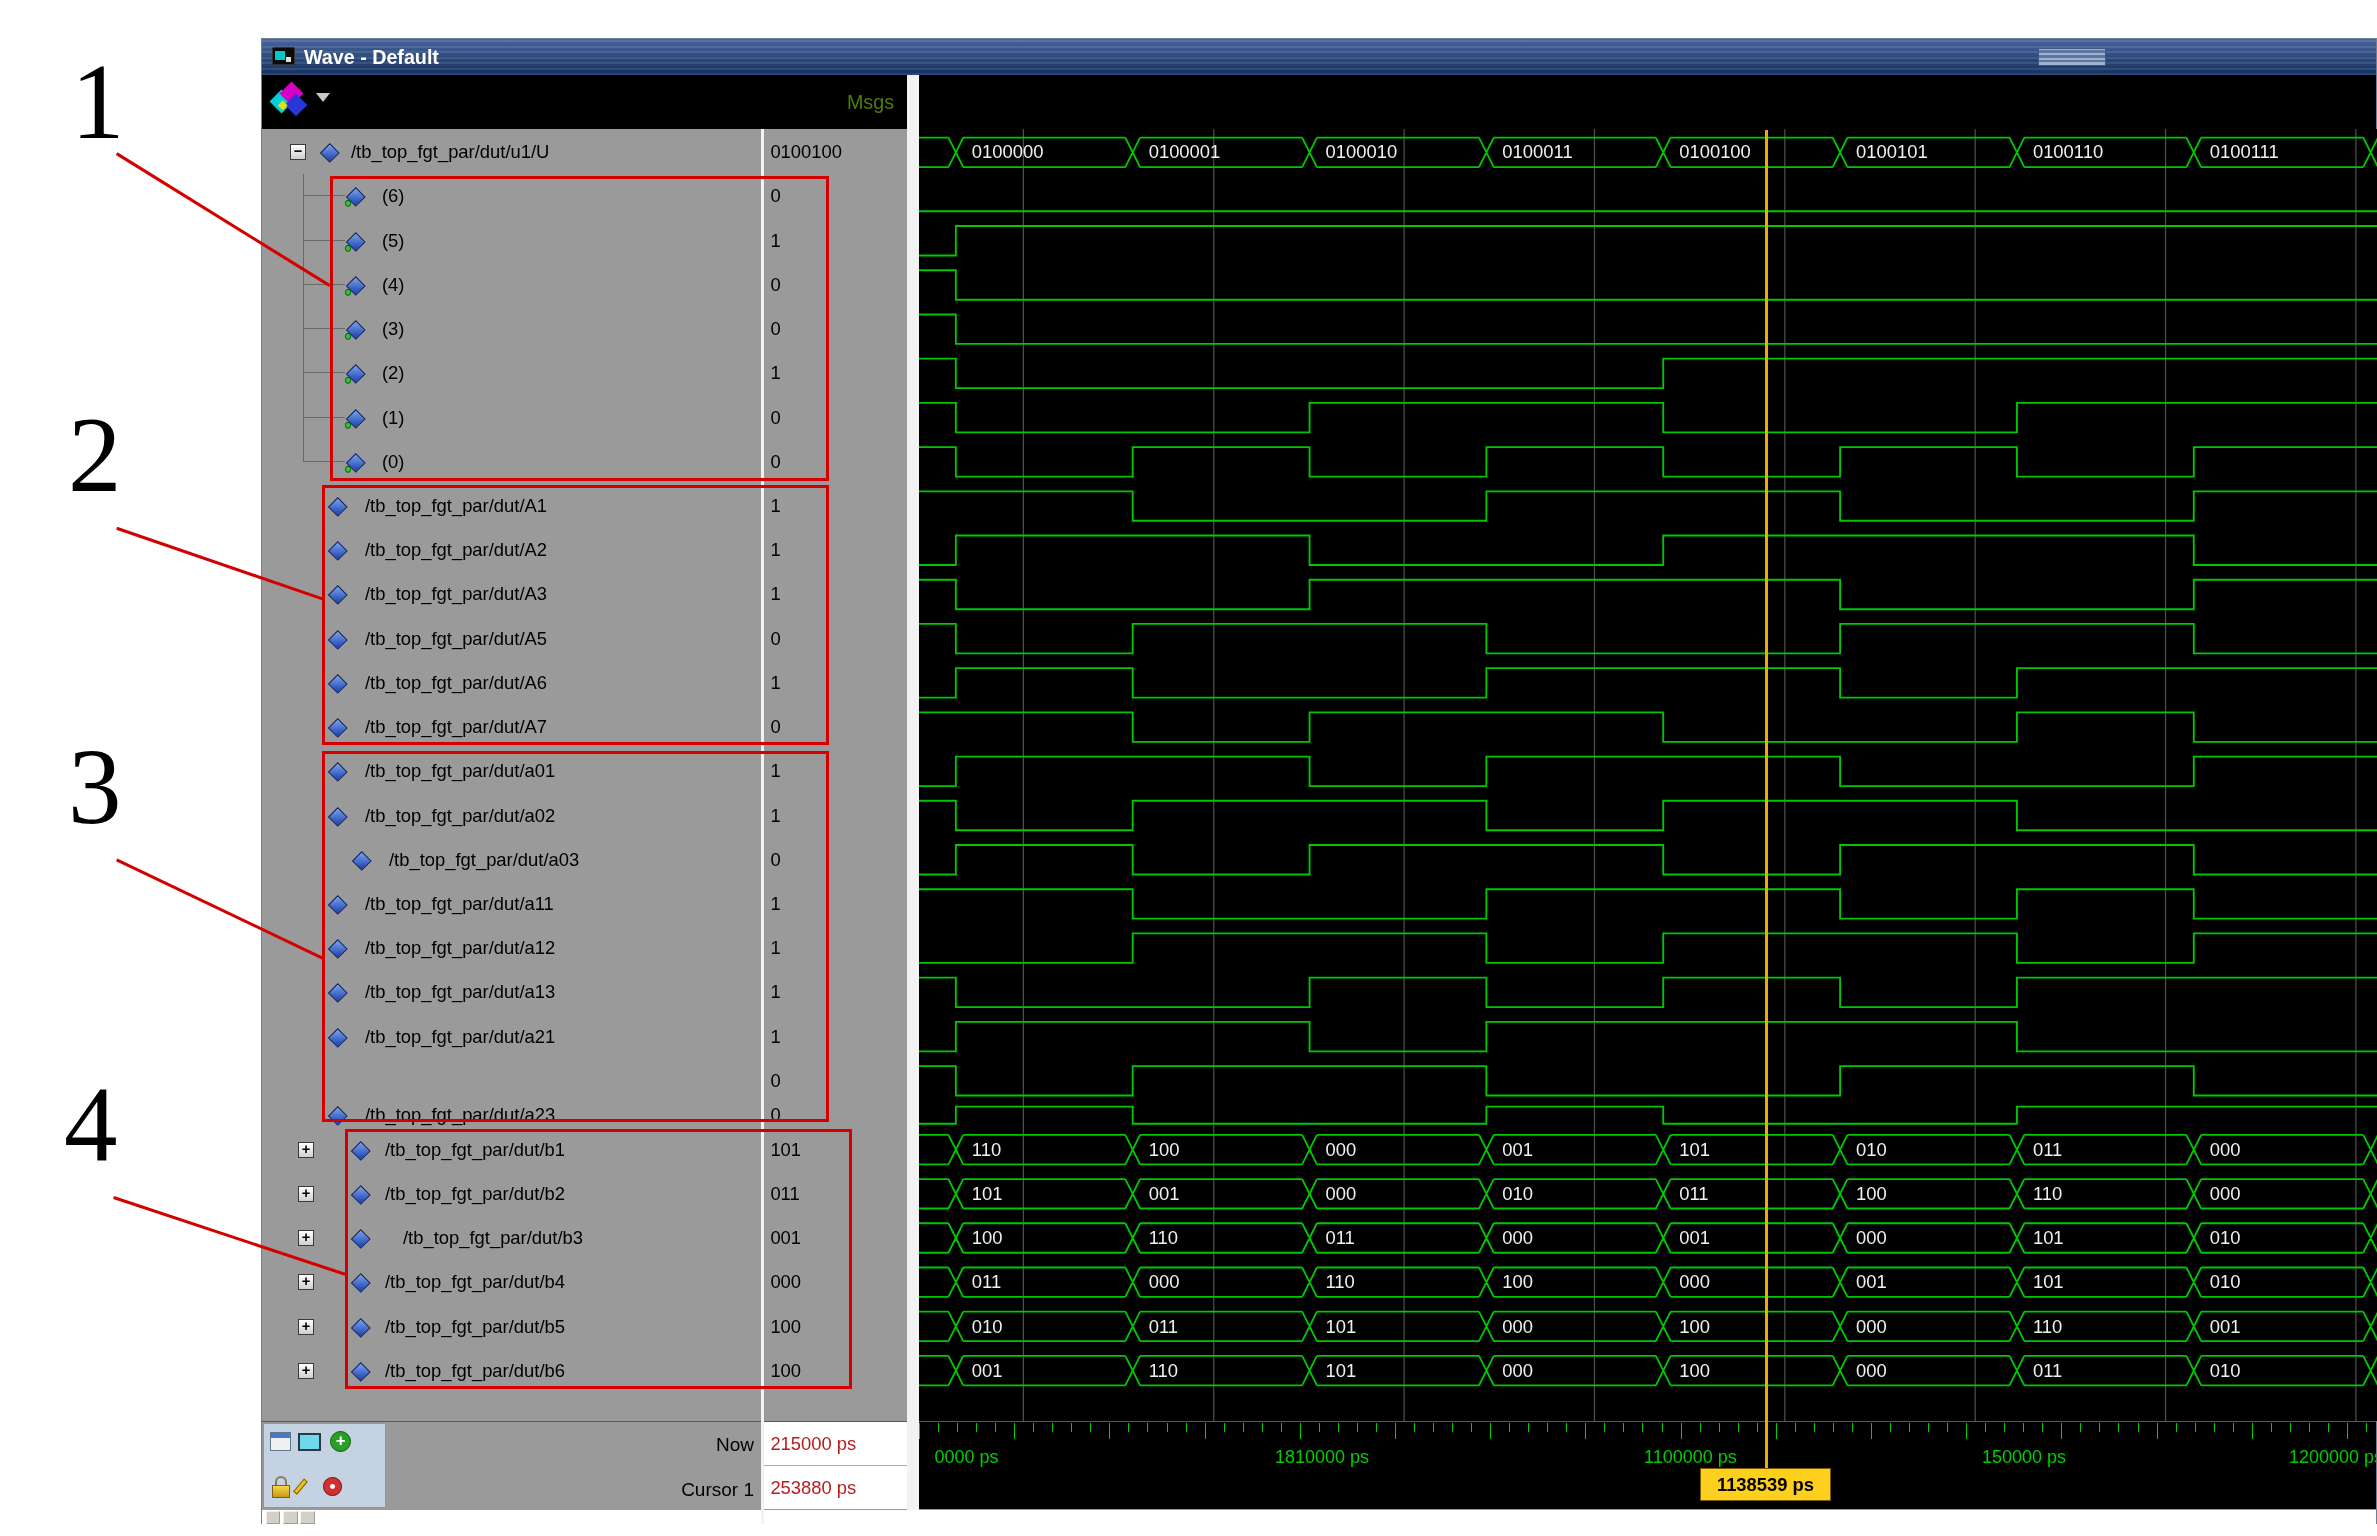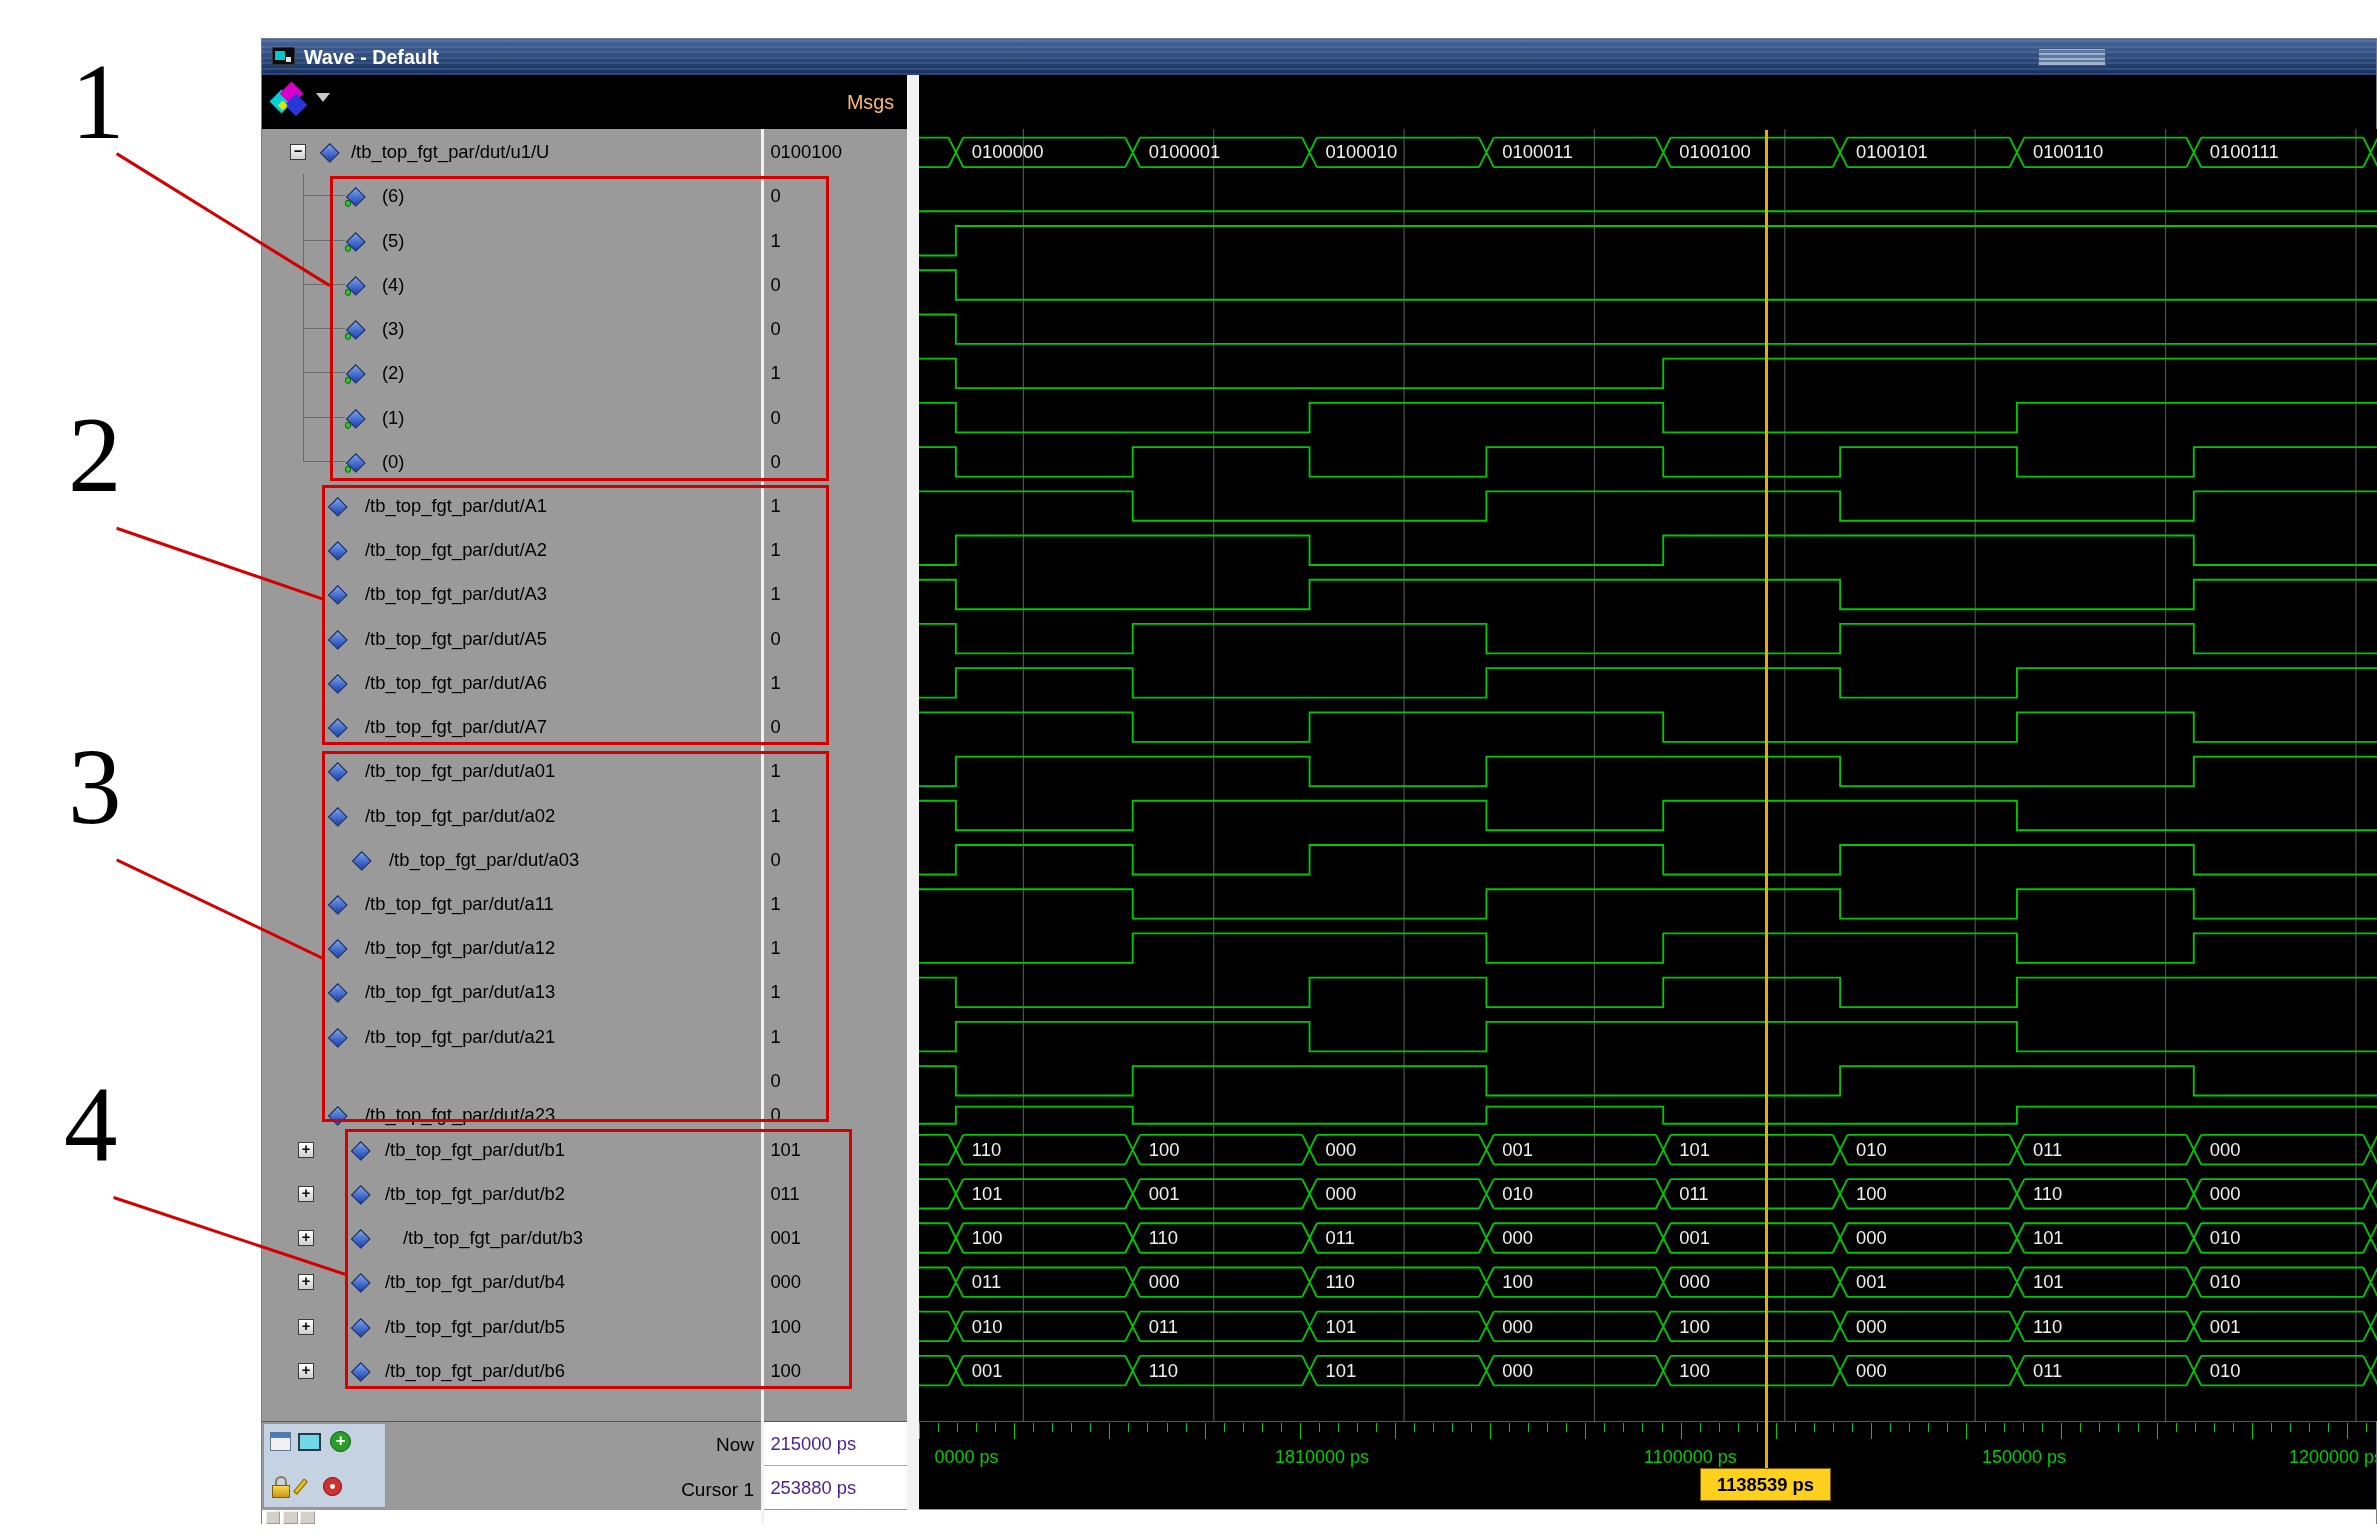--- a/index.html
+++ b/index.html
@@ -22,21 +22,21 @@
   #title-icon .dot{position:absolute;right:2.5px;bottom:2.5px;width:4.9px;height:4.9px;background:#e0e0e0}
   #title-text{position:absolute;left:42px;top:6.8px;font-size:19.7px;font-weight:600;color:#fff;white-space:nowrap}
   #title-grip{position:absolute;left:1776px;top:8.6px;width:68px;height:18.4px;
     background:repeating-linear-gradient(0deg,#9fb3cf 0 2.5px,#5d77a0 2.5px 4.9px);border:0.6px solid #3c5684}
 
   
   #hdr{position:absolute;left:0;top:36px;width:2114px;height:54px;background:#000}
   #sig-cluster-icon{position:absolute;left:9.8px;top:8.6px;width:37px;height:37px}
   .cshape{position:absolute;transform:rotate(45deg)}
   #arrow-dd{position:absolute;left:54px;top:18.4px;width:0;height:0;border-left:7.4px solid transparent;border-right:7.4px solid transparent;border-top:9.8px solid #c8c8c8}
-  #msgs-h{position:absolute;left:501px;top:16px;width:131px;text-align:right;font-size:19.7px;color:#fdba74}
+  #msgs-h{position:absolute;left:501px;top:16px;width:131px;text-align:right;font-size:19.7px;color:#4d7c0f}
 
   
   #names-rows{position:absolute;left:0;top:90px;width:499px;height:1292px;background:#9a9a9a;overflow:hidden}
   #values-rows{position:absolute;left:501px;top:90px;width:144px;height:1292px;background:#9a9a9a;overflow:hidden}
   #sep1{position:absolute;left:499px;top:90px;width:2.5px;height:1395px;background:#f2f2f2;z-index:5}
   #sep2{position:absolute;left:645px;top:36px;width:12.3px;height:1435px;background:#f2f2f2;z-index:5}
   #wave-panel{position:absolute;left:657px;top:90px;width:1459px;height:1292px;background:#000;overflow:hidden}
 
   .nrow{position:absolute;left:0;width:499px;overflow:hidden}
   .nlab{position:absolute;top:50%;transform:translateY(-50%);font-size:18.4px;color:#000;white-space:nowrap}
@@ -49,21 +49,21 @@
   .gdot{position:absolute;left:-1.2px;bottom:-1.2px;width:6.1px;height:6.1px;border-radius:50%;background:#2ec82e;border:0.6px solid #0a5a0a}
   .stub{position:absolute;left:41px;top:21px;width:42px;height:1.2px;background:#6a6a6a}
   #treeline{position:absolute;left:41px;top:45px;width:1.2px;height:287px;background:#6a6a6a}
 
   
   #brow{position:absolute;left:0;top:1382px;width:2114px;height:88px;background:#9a9a9a;border-top:1.2px solid #585858}
   #icon-panel{position:absolute;left:1.2px;top:1.2px;width:123px;height:85px;background:#c4d2e2;border:0.6px solid #8098b0}
   .bicon{position:absolute}
   #now-label,#cursor1-label{position:absolute;left:295px;width:197px;text-align:right;font-size:19px;color:#000}
   #bvals{position:absolute;left:501px;top:0;width:144px;height:88px;background:#fff}
-  #now-value,#cursor1-value{position:absolute;left:7.4px;width:135px;font-size:18.4px;color:#4c1d95;white-space:nowrap}
+  #now-value,#cursor1-value{position:absolute;left:7.4px;width:135px;font-size:18.4px;color:#b91c1c;white-space:nowrap}
   #ruler{position:absolute;left:657px;top:0;width:1457px;height:88px;background:#000;overflow:hidden}
   .tick{position:absolute;top:1.2px;width:1.2px;background:#00cc00}
   .tlabel{position:absolute;top:24.6px;font-size:18px;color:#00cc00;white-space:nowrap}
 
   
   #hscroll{position:absolute;left:0;top:1470px;width:2114px;height:14.7px;background:#ffffff;border-top:0.6px solid #999}
   .handle{position:absolute;top:0.6px;width:14.7px;height:13px;background:#d4d0c8;border:1.2px outset #f0f0f0}
 
   
   #cursor-line{position:absolute;left:1765px;top:130px;width:2.5px;height:1339px;background:#e8ae00;z-index:20}

